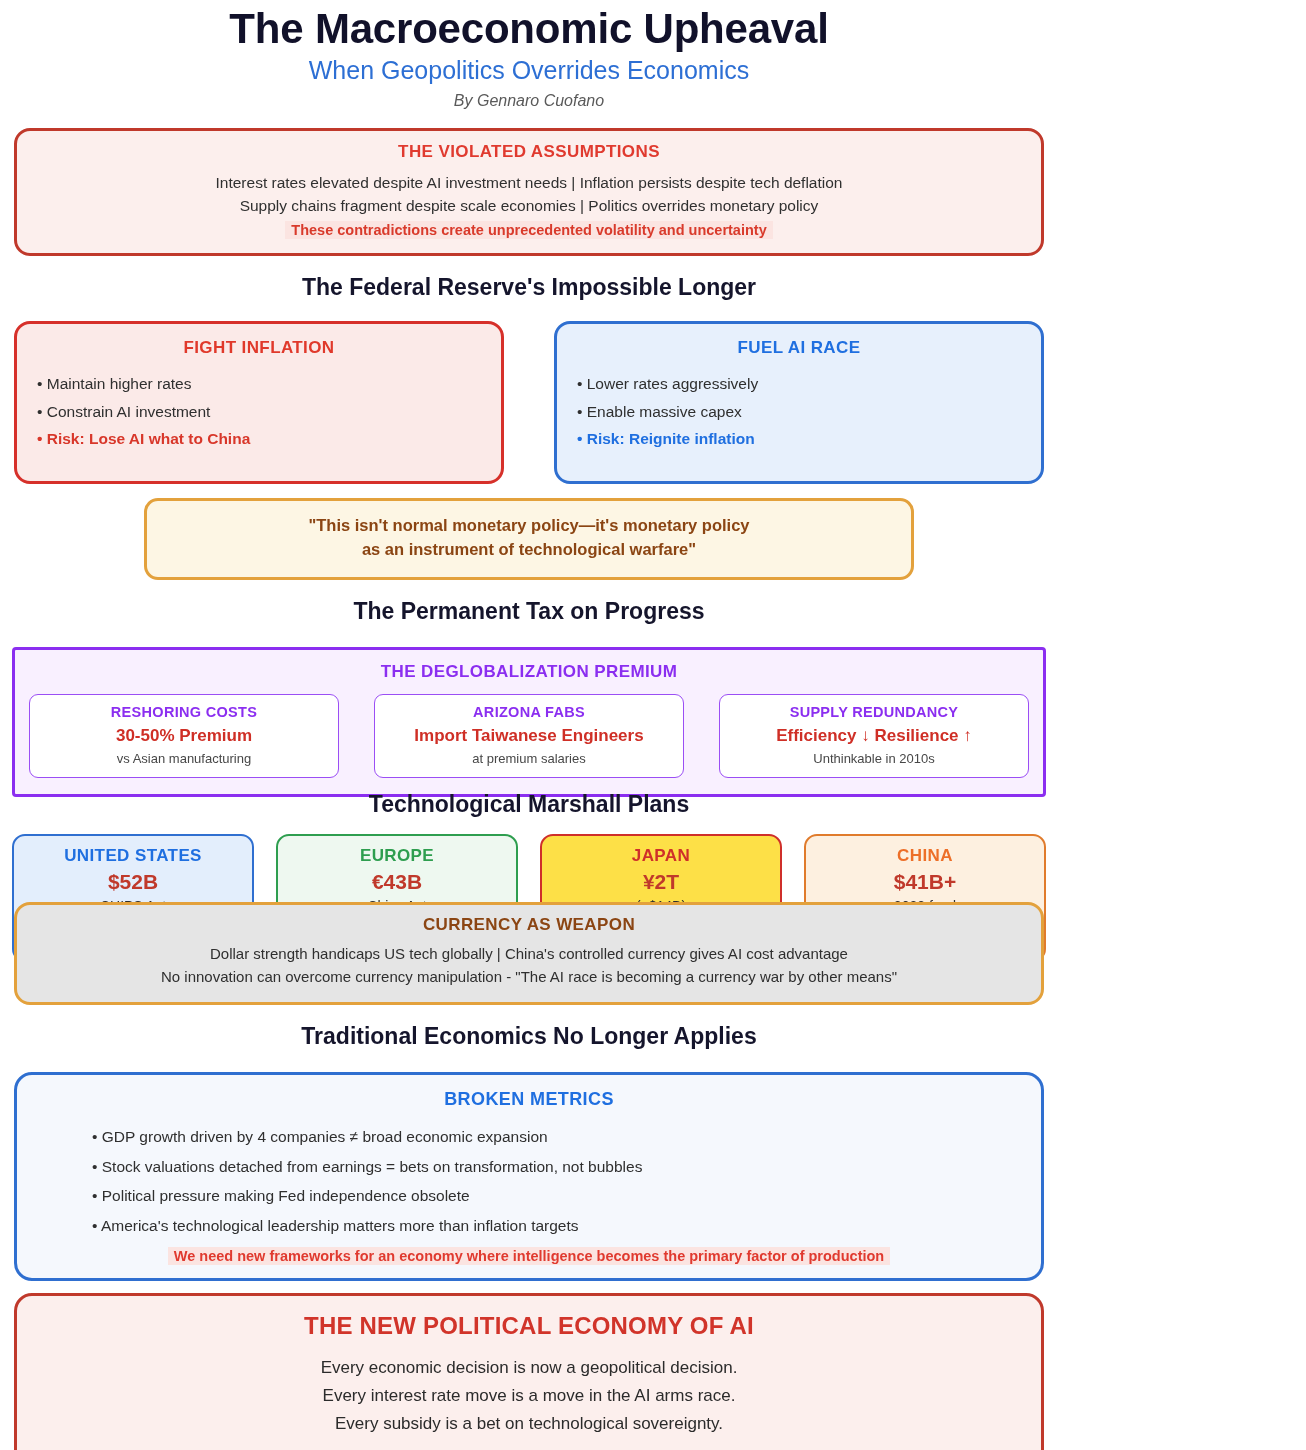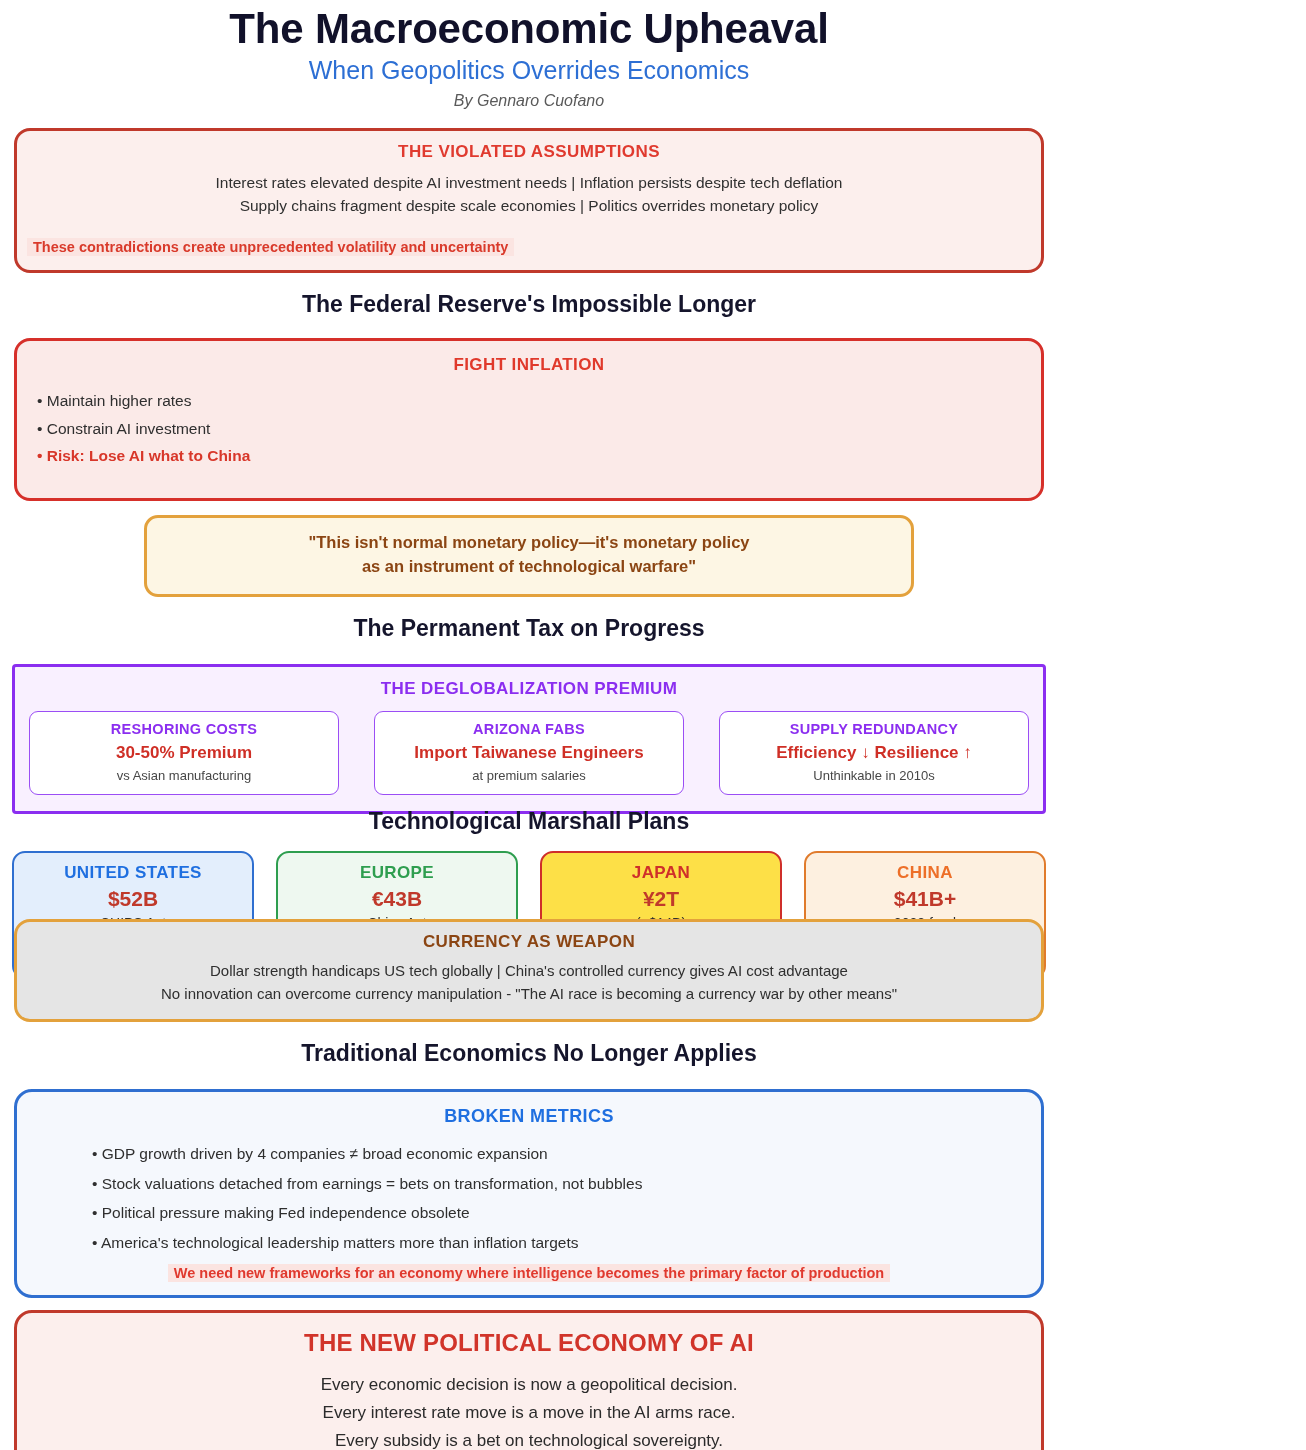--- a/index.html
+++ b/index.html
@@ -65,24 +65,25 @@
     letter-spacing: 0.4px;
     margin-bottom: 9px;
   }
   .violated-line {
     text-align: center;
     font-size: 15.5px;
     color: #303030;
     line-height: 1.5;
   }
   .violated-emph {
+    text-align: center;
     font-size: 14.5px;
     font-weight: bold;
     color: #d93a2b;
-    margin-top: 20px;
+    margin-top: 3px;
     line-height: 1.45;
   }
   .hl-red { background: #fbe4e1; padding: 1px 6px; }
 
   
   .section-head {
     text-align: center;
     font-size: 23px;
     font-weight: bold;
     color: #15152c;
@@ -302,20 +303,26 @@
   </div>
 
   <div class="section-head">The Federal Reserve's Impossible Longer</div>
 
   <div class="fed-row">
     <div class="panel fed-card red">
       <div class="fed-title red">FIGHT INFLATION</div>
       <div class="fed-item">• Maintain higher rates</div>
       <div class="fed-item">• Constrain AI investment</div>
       <div class="fed-item accent-red">• Risk: Lose AI what to China</div>
+    </div>
+    <div class="panel fed-card blue">
+      <div class="fed-title blue">FUEL AI RACE</div>
+      <div class="fed-item">• Lower rates aggressively</div>
+      <div class="fed-item">• Enable massive capex</div>
+      <div class="fed-item accent-blue">• Risk: Reignite inflation</div>
     </div>
   </div>
 
   <div class="panel quote-box">
     <div class="quote-line">"This isn't normal monetary policy—it's monetary policy</div>
     <div class="quote-line">as an instrument of technological warfare"</div>
   </div>
 
   <div class="section-head">The Permanent Tax on Progress</div>
 

